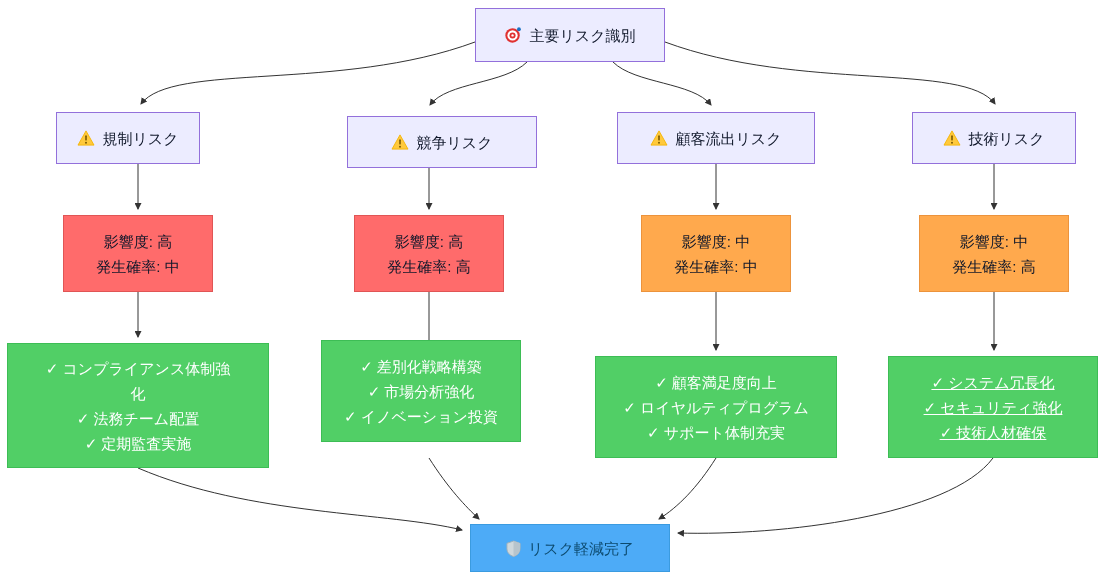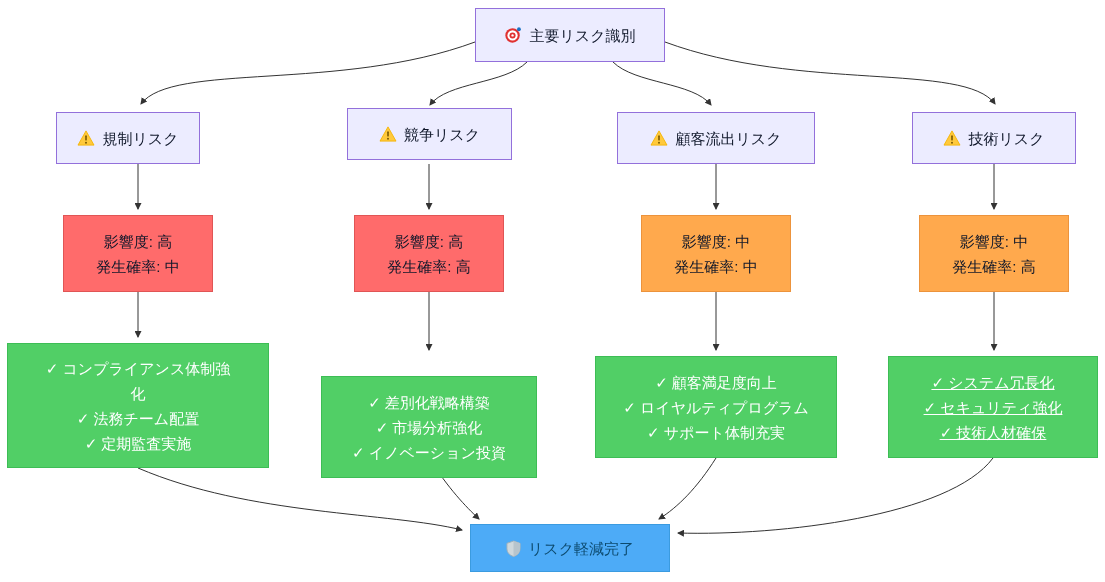--- a/index.html
+++ b/index.html
@@ -17,29 +17,29 @@
   .node .icon { display:inline-flex; margin-right:7px; flex:none; }
   .lav  { background:#ECECFF; border:1px solid #9370DB; color:#0f172a; }
   .sev  { flex-direction:column; color:#0f172a; }
   .sev.high { background:#FF6B6B; border:1px solid #E05555; }
   .sev.med  { background:#FFA94D; border:1px solid #EC933C; }
   .mit  { flex-direction:column; background:#51CF66; border:1px solid #3DBD55; color:#ffffff; }
   .endnode { background:#4DABF7; border:1px solid #3B9BE0; color:#0c4a6e; }
 
   #root    { left:475px; top:8px;   width:190px; height:54px; }
   #risk1   { left:56px;  top:112px; width:144px; height:52px; }
-  #risk2   { left:347px; top:108px; width:165px; height:52px; }
+  #risk2   { left:347px; top:116px; width:190px; height:52px; }
   #risk3   { left:617px; top:112px; width:198px; height:52px; }
   #risk4   { left:912px; top:112px; width:164px; height:52px; }
   #impact1 { left:63px;  top:215px; width:150px; height:77px; }
   #impact2 { left:354px; top:215px; width:150px; height:77px; }
   #impact3 { left:641px; top:215px; width:150px; height:77px; }
   #impact4 { left:919px; top:215px; width:150px; height:77px; }
   #mit1    { left:7px;   top:343px; width:262px; height:125px; padding:7px 33px; }
-  #mit2    { left:321px; top:376px; width:216px; height:102px; }
+  #mit2    { left:321px; top:340px; width:200px; height:102px; }
   #mit3    { left:595px; top:356px; width:242px; height:102px; }
   #mit4    { left:888px; top:356px; width:210px; height:102px;text-decoration:underline; }
   #end     { left:470px; top:524px; width:200px; height:48px; }
   .mit div { word-break:break-all; }
 </style>
 </head>
 <body>
 
 <div class="canvas">
 

